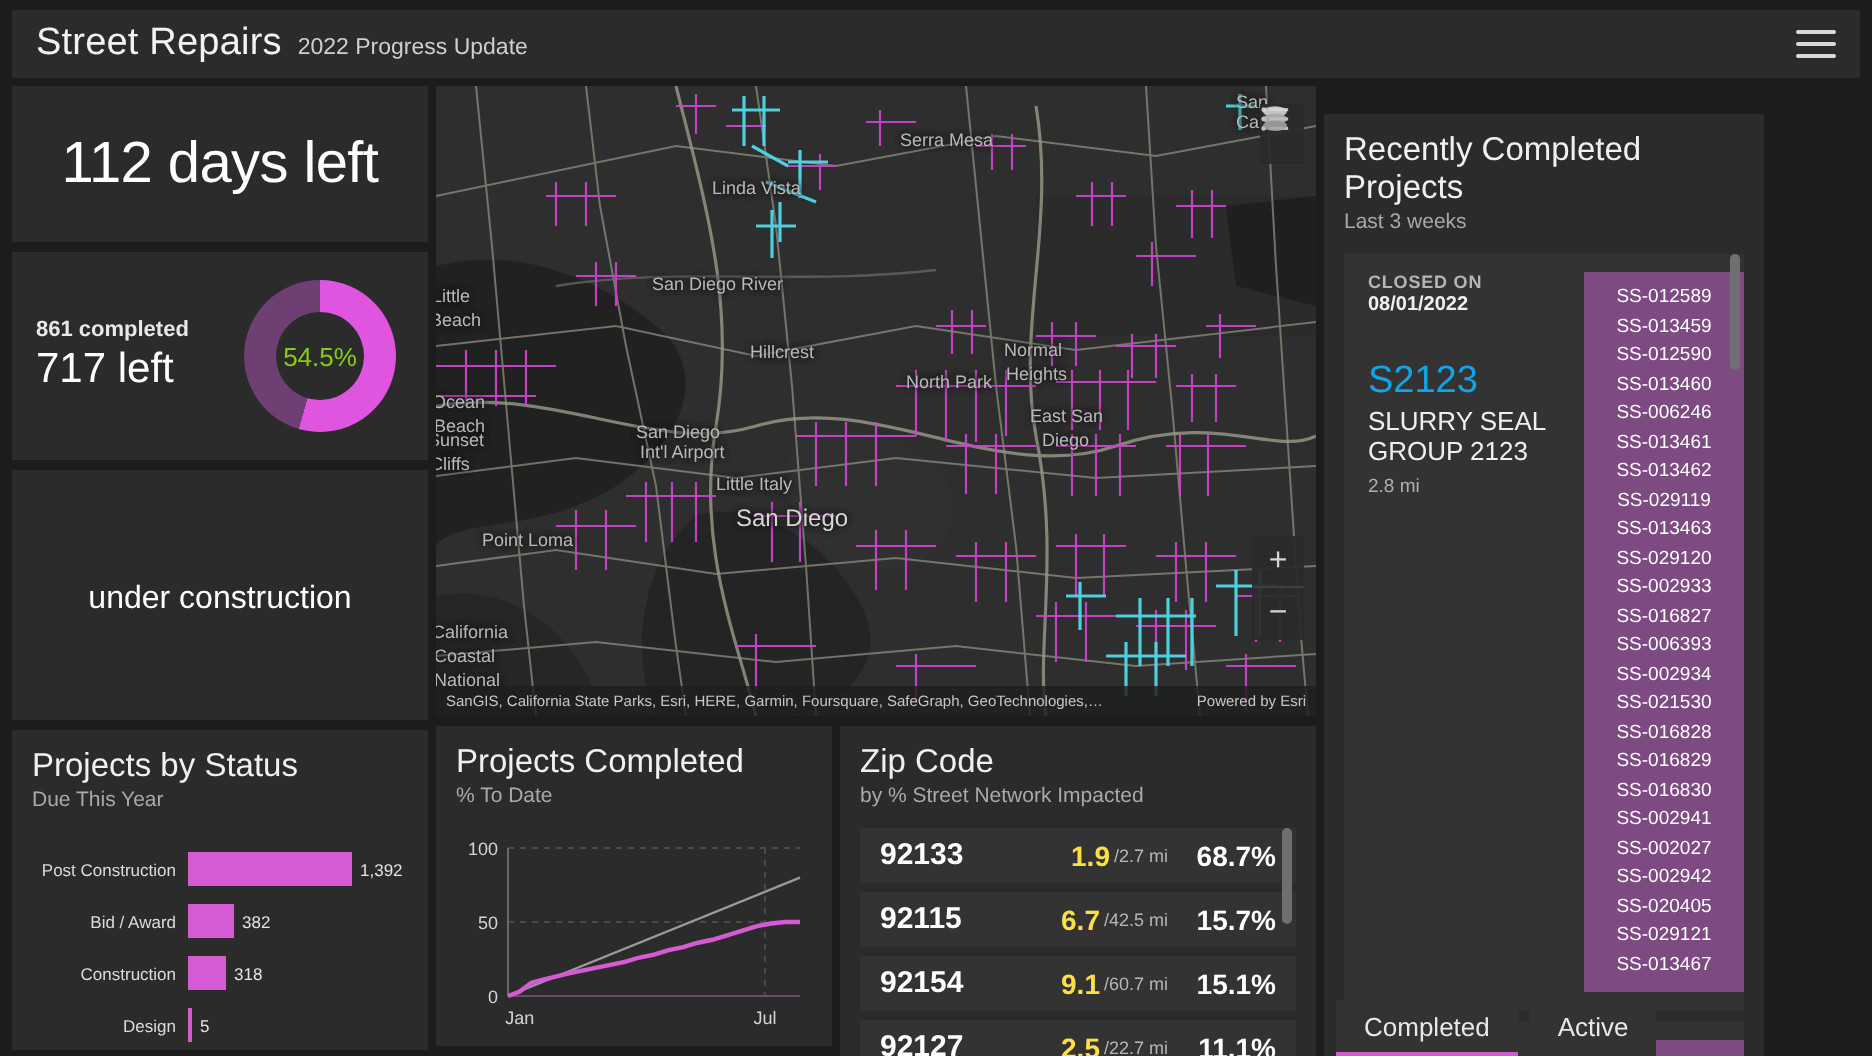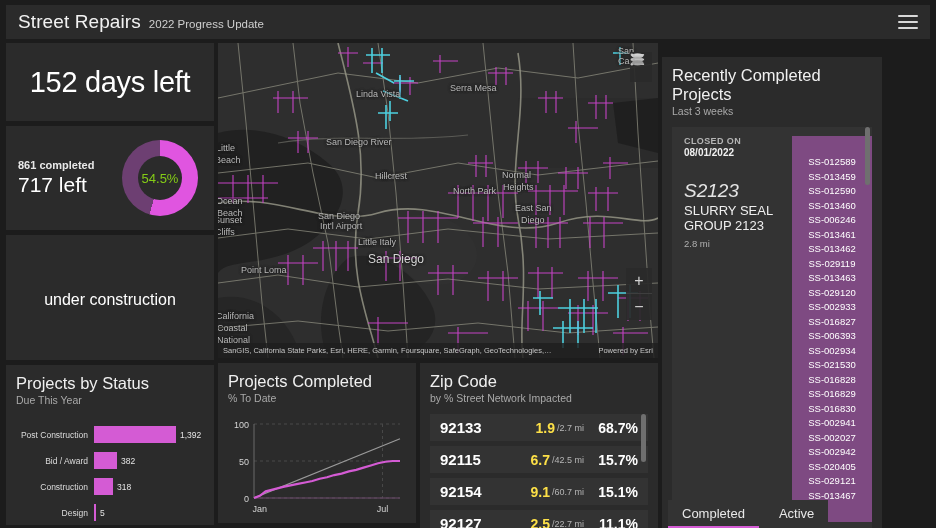--- a/index.html
+++ b/index.html
@@ -103,24 +103,24 @@
     background: #6f6f6f; border-radius: 3px; }
 
   
   .col-right { position: absolute; left: 662px; top: 57px; width: 220px; height: 480px;
     background: #2b2b2b; padding: 9px 10px 0 10px; overflow: hidden; }
   .proj-list { margin-top: 10px; position: relative; }
   .proj-card { background: #333333; display: flex; padding: 9px 0 9px 12px; margin-bottom: 6px; }
   .proj-left { flex: 1; padding-right: 8px; }
   .proj-closed-lbl { font-size: 9px; color: #b5b5b5; font-weight: bold; letter-spacing: .4px; }
   .proj-closed-date { font-size: 10px; color: #f0f0f0; font-weight: bold; margin-top: 1px; }
-  .proj-id { font-size: 19px; color: #e5e5e5; margin-top: 22px; font-style: italic; }
+  .proj-id { font-size: 19px; color: #0ea5e9; margin-top: 22px; }
   .proj-name { font-size: 13px; color: #efefef; line-height: 15px; margin-top: 1px; }
   .proj-mi { font-size: 9.5px; color: #b0b0b0; margin-top: 5px; }
-  .proj-tags { width: 80px; background: #7e4a82; padding: 19px 0; text-align: center; }
+  .proj-tags { width: 80px; background: #7e4a82; padding: 6px 0; text-align: center; }
   .proj-tags div { font-size: 9.5px; color: #ffffff; line-height: 14.5px; }
   .right-scroll { position: absolute; right: 2px; top: 0; width: 5px; height: 58px;
     background: #6f6f6f; border-radius: 3px; }
 
   .tabs { position: absolute; left: 668px; bottom: 0px; display: flex; gap: 6px; z-index: 9; }
   .tab { padding: 6px 14px 5px 14px; background: #333333; font-size: 13px; color: #e8e8e8; }
   .tab.sel { border-bottom: 2px solid #d45bd4; }
 </style>
 </head>
 <body>
@@ -133,21 +133,21 @@
     <div class="hamburger">
       <i></i>
       <i></i>
       <i></i>
     </div>
   </div>
 
   <div class="col-left">
 
     <div class="card card-days">
-      <span class="days-text">152 days left</span>
+      <span class="days-text">112 days left</span>
     </div>
 
     <div class="card card-donut">
       <div class="donut-txt">
         <div class="donut-line1">861 completed</div>
         <div class="donut-line2">717 left</div>
       </div>
       <div class="donut-wrap">
         <div class="donut-ring" id="donutRing" style="background: conic-gradient(rgb(224, 85, 224) 0deg, rgb(224, 85, 224) 196.2deg, rgb(109, 63, 114) 196.2deg, rgb(109, 63, 114) 360deg);"></div>
         <div class="donut-hole">54.5%</div>
@@ -263,21 +263,21 @@
         <path d="M160,70 L180,70 M168,62 L168,86"></path>
         <path d="M395,10 L410,10 M402,4 L402,22"></path>
         <path d="M340,265 L380,265 M352,256 L352,290 M366,256 L366,290 M378,256 L378,290"></path>
         <path d="M390,250 L420,250 M400,242 L400,275 M412,242 L412,275"></path>
         <path d="M335,285 L375,285 M345,278 L345,305 M360,278 L360,305"></path>
         <path d="M315,255 L335,255 M322,248 L322,272"></path>
       </g>
     </svg>
 
     <div id="mapLabels">
-        <div class="map-label" style="left: 232px; top: 40px;">Serra Mesa</div>
+        <div class="map-label" style="left: 232px; top: 22px;">Serra Mesa</div>
         <div class="map-label" style="left: 138px; top: 46px;">Linda Vista</div>
         <div class="map-label" style="left: 400px; top: 3px;">San Carlos</div>
         <div class="map-label" style="left: -2px; top: 100px;">Little</div>
         <div class="map-label" style="left: -3px; top: 112px;">Beach</div>
         <div class="map-label" style="left: -2px; top: 153px;">Ocean</div>
         <div class="map-label" style="left: -1px; top: 165px;">Beach</div>
         <div class="map-label" style="left: 157px; top: 128px;">Hillcrest</div>
         <div class="map-label" style="left: 284px; top: 127px;">Normal</div>
         <div class="map-label" style="left: 285px; top: 139px;">Heights</div>
         <div class="map-label" style="left: 235px; top: 143px;">North Park</div>

